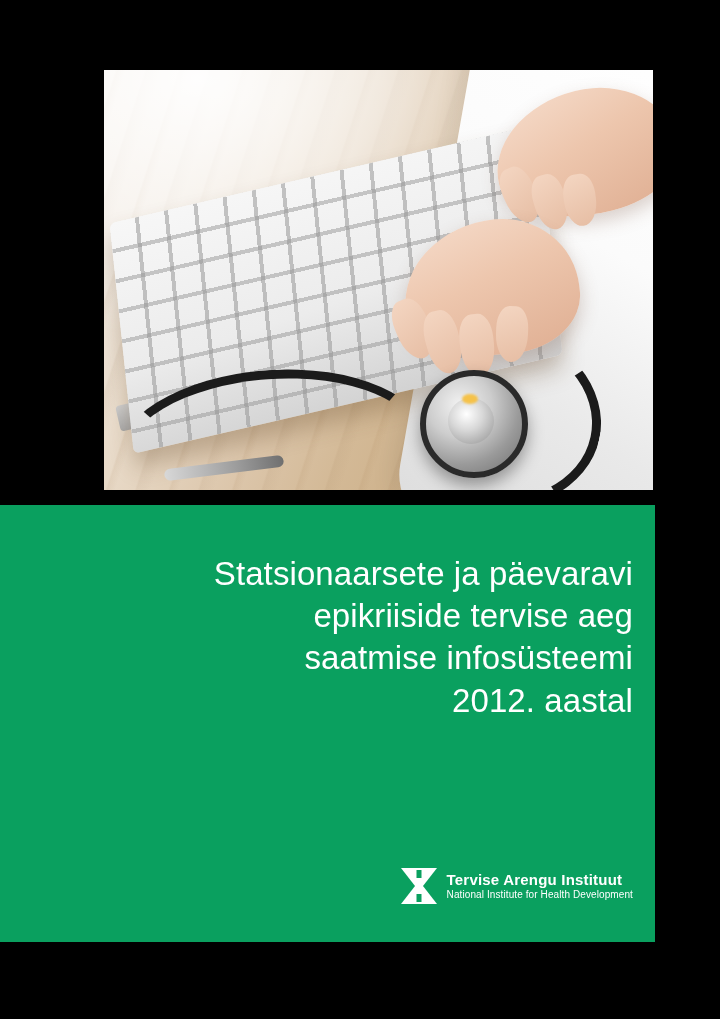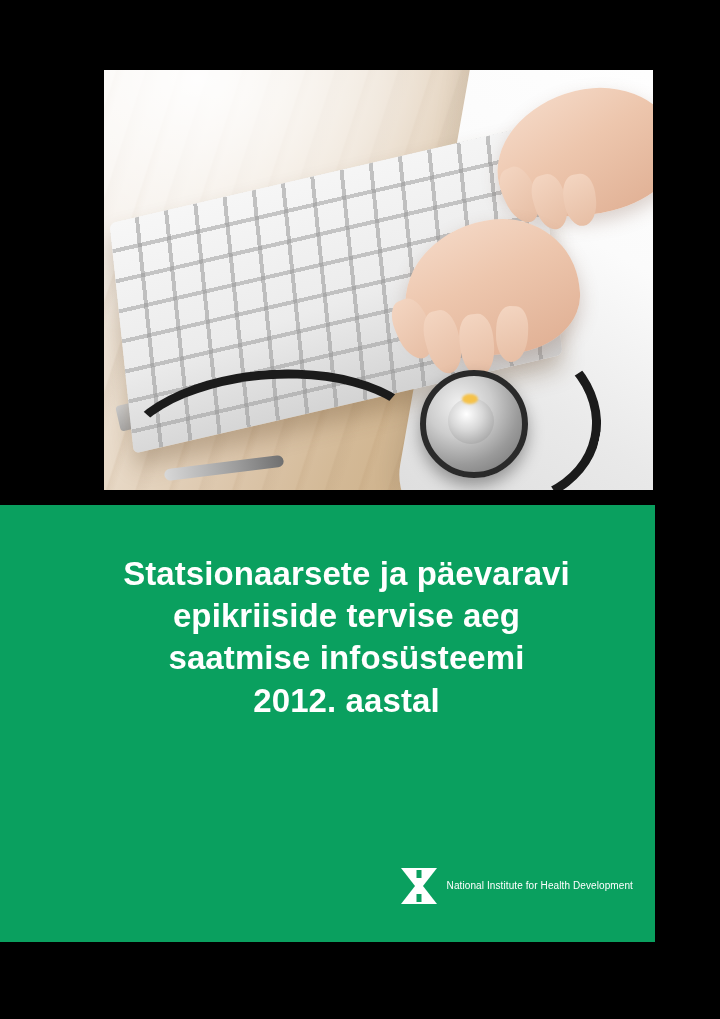--- a/index.html
+++ b/index.html
@@ -229,25 +229,25 @@
     top: 505px;
     width: 655px;
     height: 437px;
     background: #0aa05f;
   }
   #cover-title {
     position: absolute;
     left: 60px;
     right: 22px;
     top: 48px;
-    text-align: center;
+    text-align: right;
     color: #ffffff;
     font-size: 33px;
     line-height: 1.28;
-    font-weight: 700;
+    font-weight: 400;
     letter-spacing: 0.1px;
   }
   #cover-title .tline { display: block; }
 
   
   #cover-logo {
     position: absolute;
     right: 22px;
     bottom: 38px;
     display: flex;
@@ -326,18 +326,19 @@
       <div id="logo-mark">
         <svg width="36" height="36" viewBox="0 0 36 36" aria-hidden="true">
           <rect x="0" y="0" width="36" height="36" fill="#ffffff"></rect>
           <path d="M0 0 L14 18 L0 36 Z" fill="#0aa05f"></path>
           <path d="M36 0 L22 18 L36 36 Z" fill="#0aa05f"></path>
           <rect x="15.5" y="2" width="5" height="8" fill="#0aa05f"></rect>
           <rect x="15.5" y="26" width="5" height="8" fill="#0aa05f"></rect>
         </svg>
       </div>
       <div id="logo-text">
+        <div id="logo-title">Tervise Arengu Instituut</div>
         <div id="logo-sub">National Institute for Health Development</div>
       </div>
     </div>
 
   </div>
 </div>
 
 </body></html>

